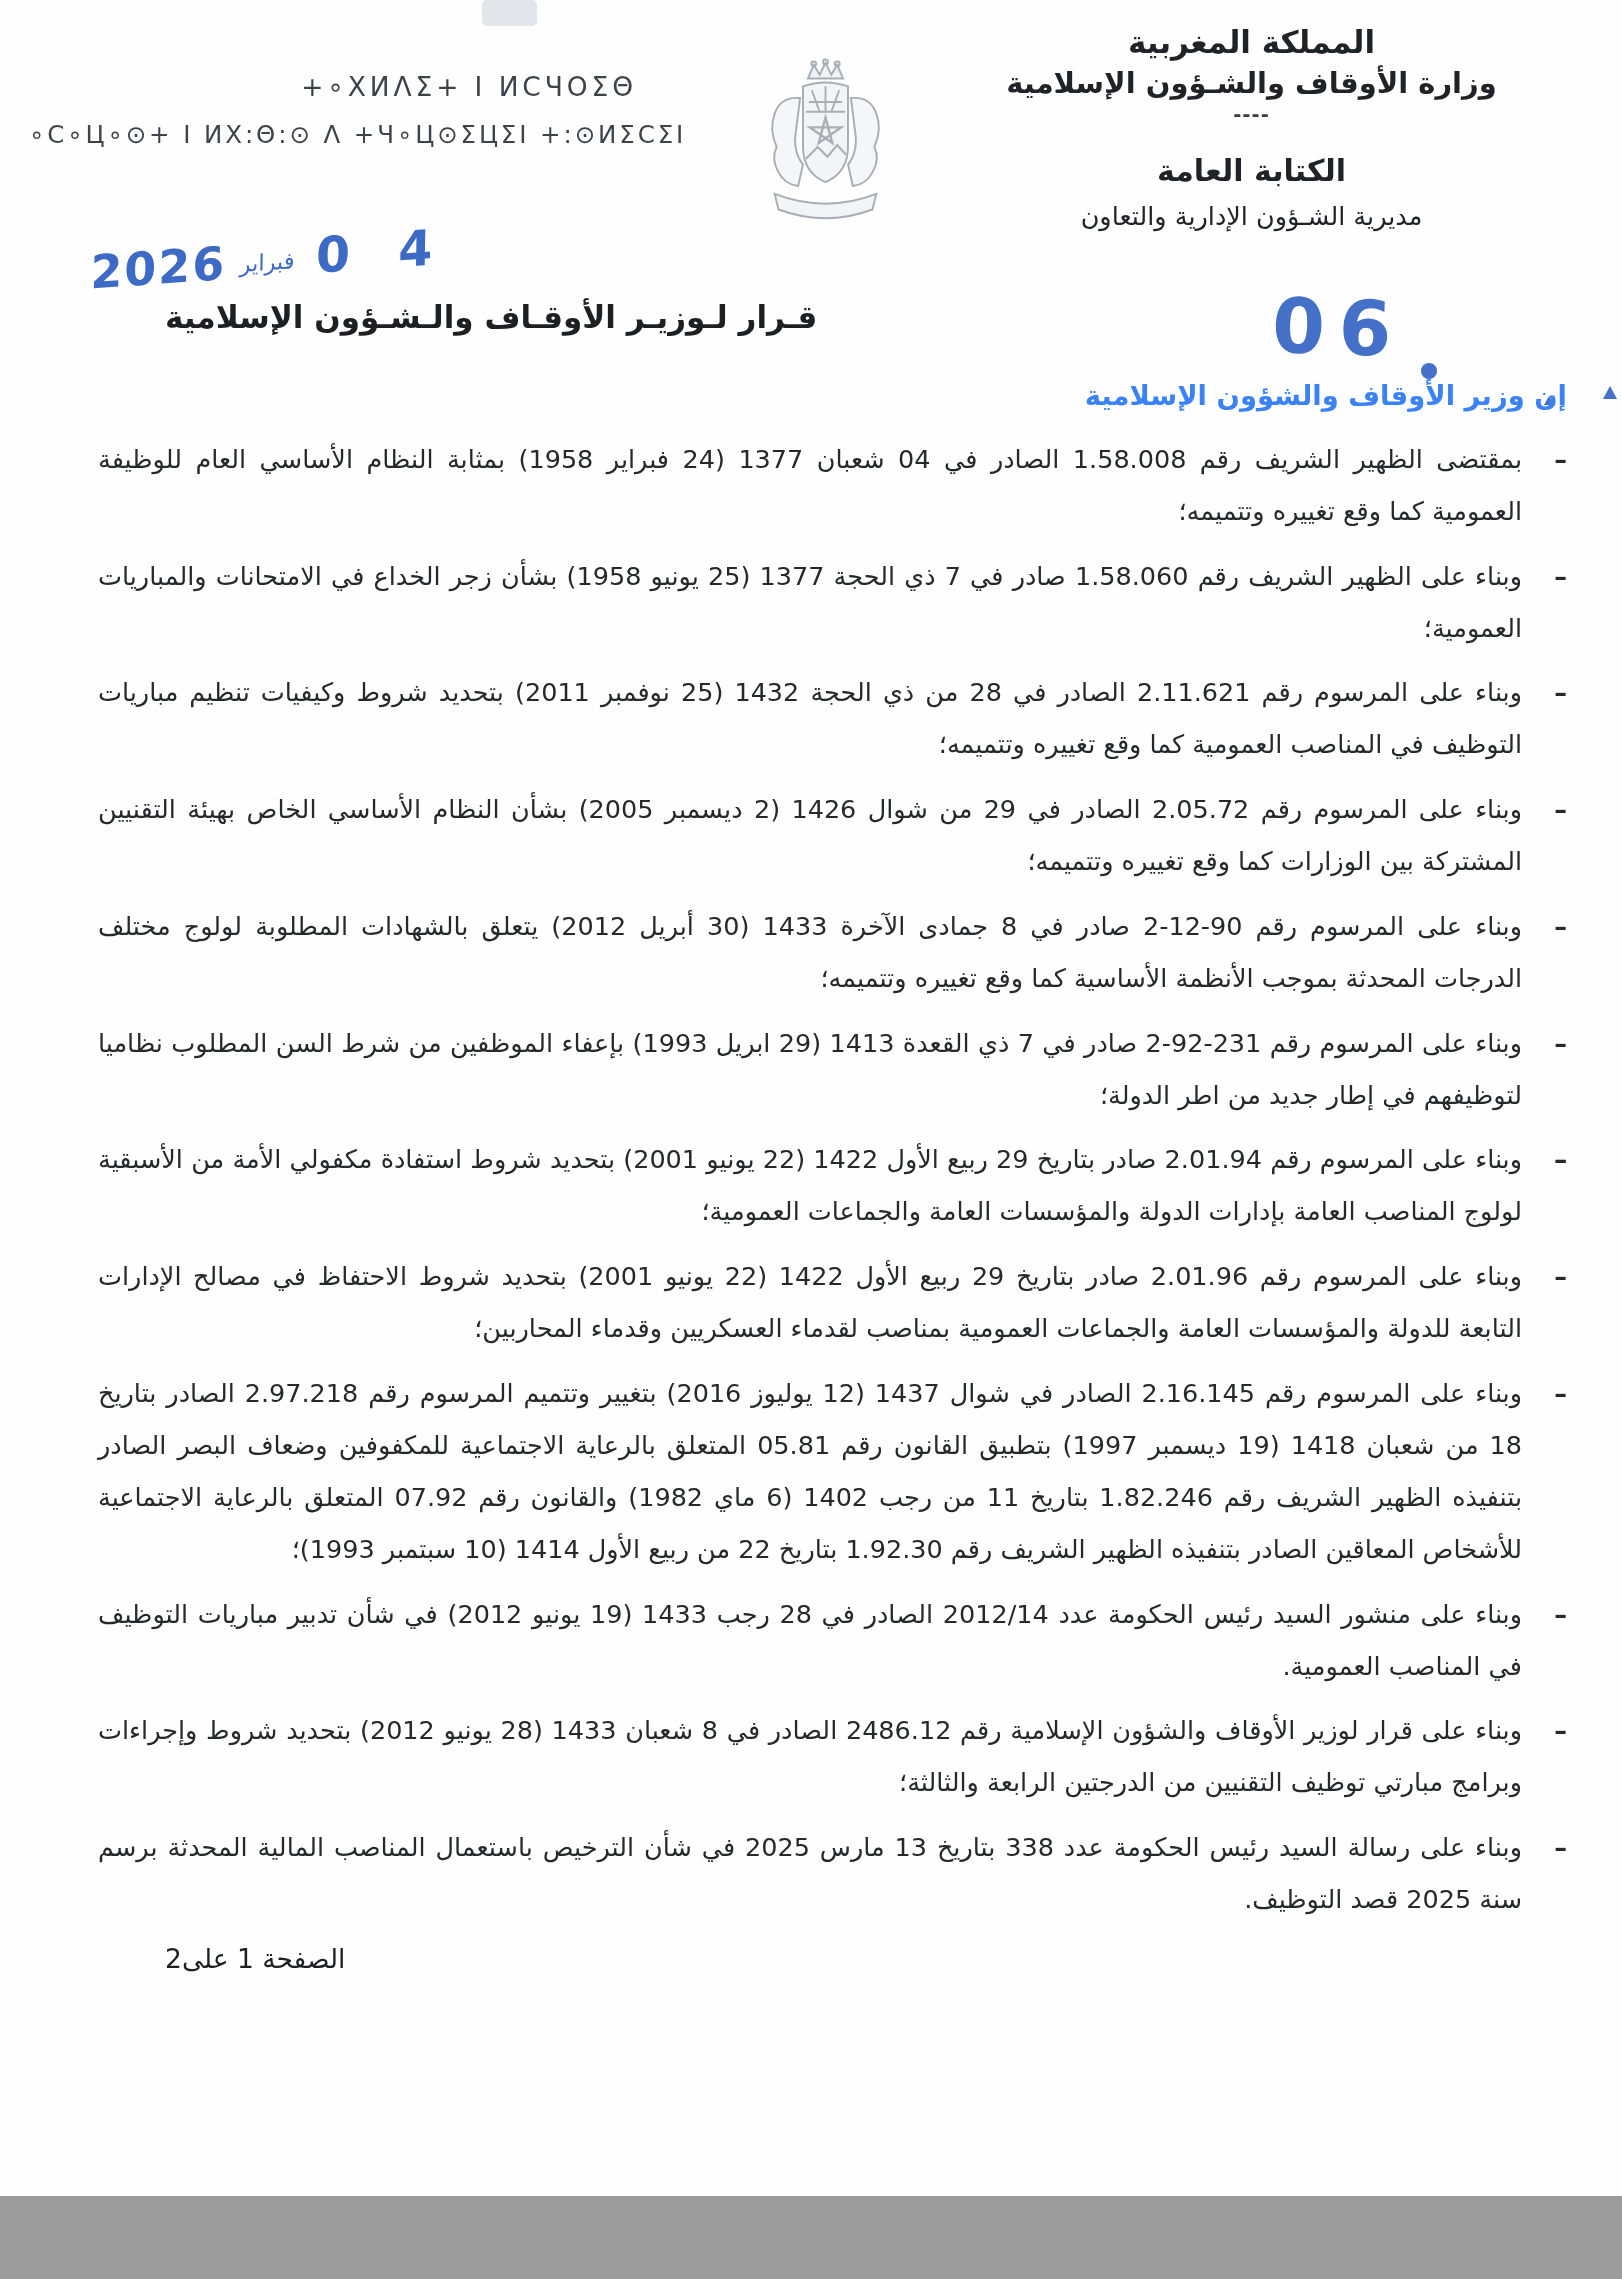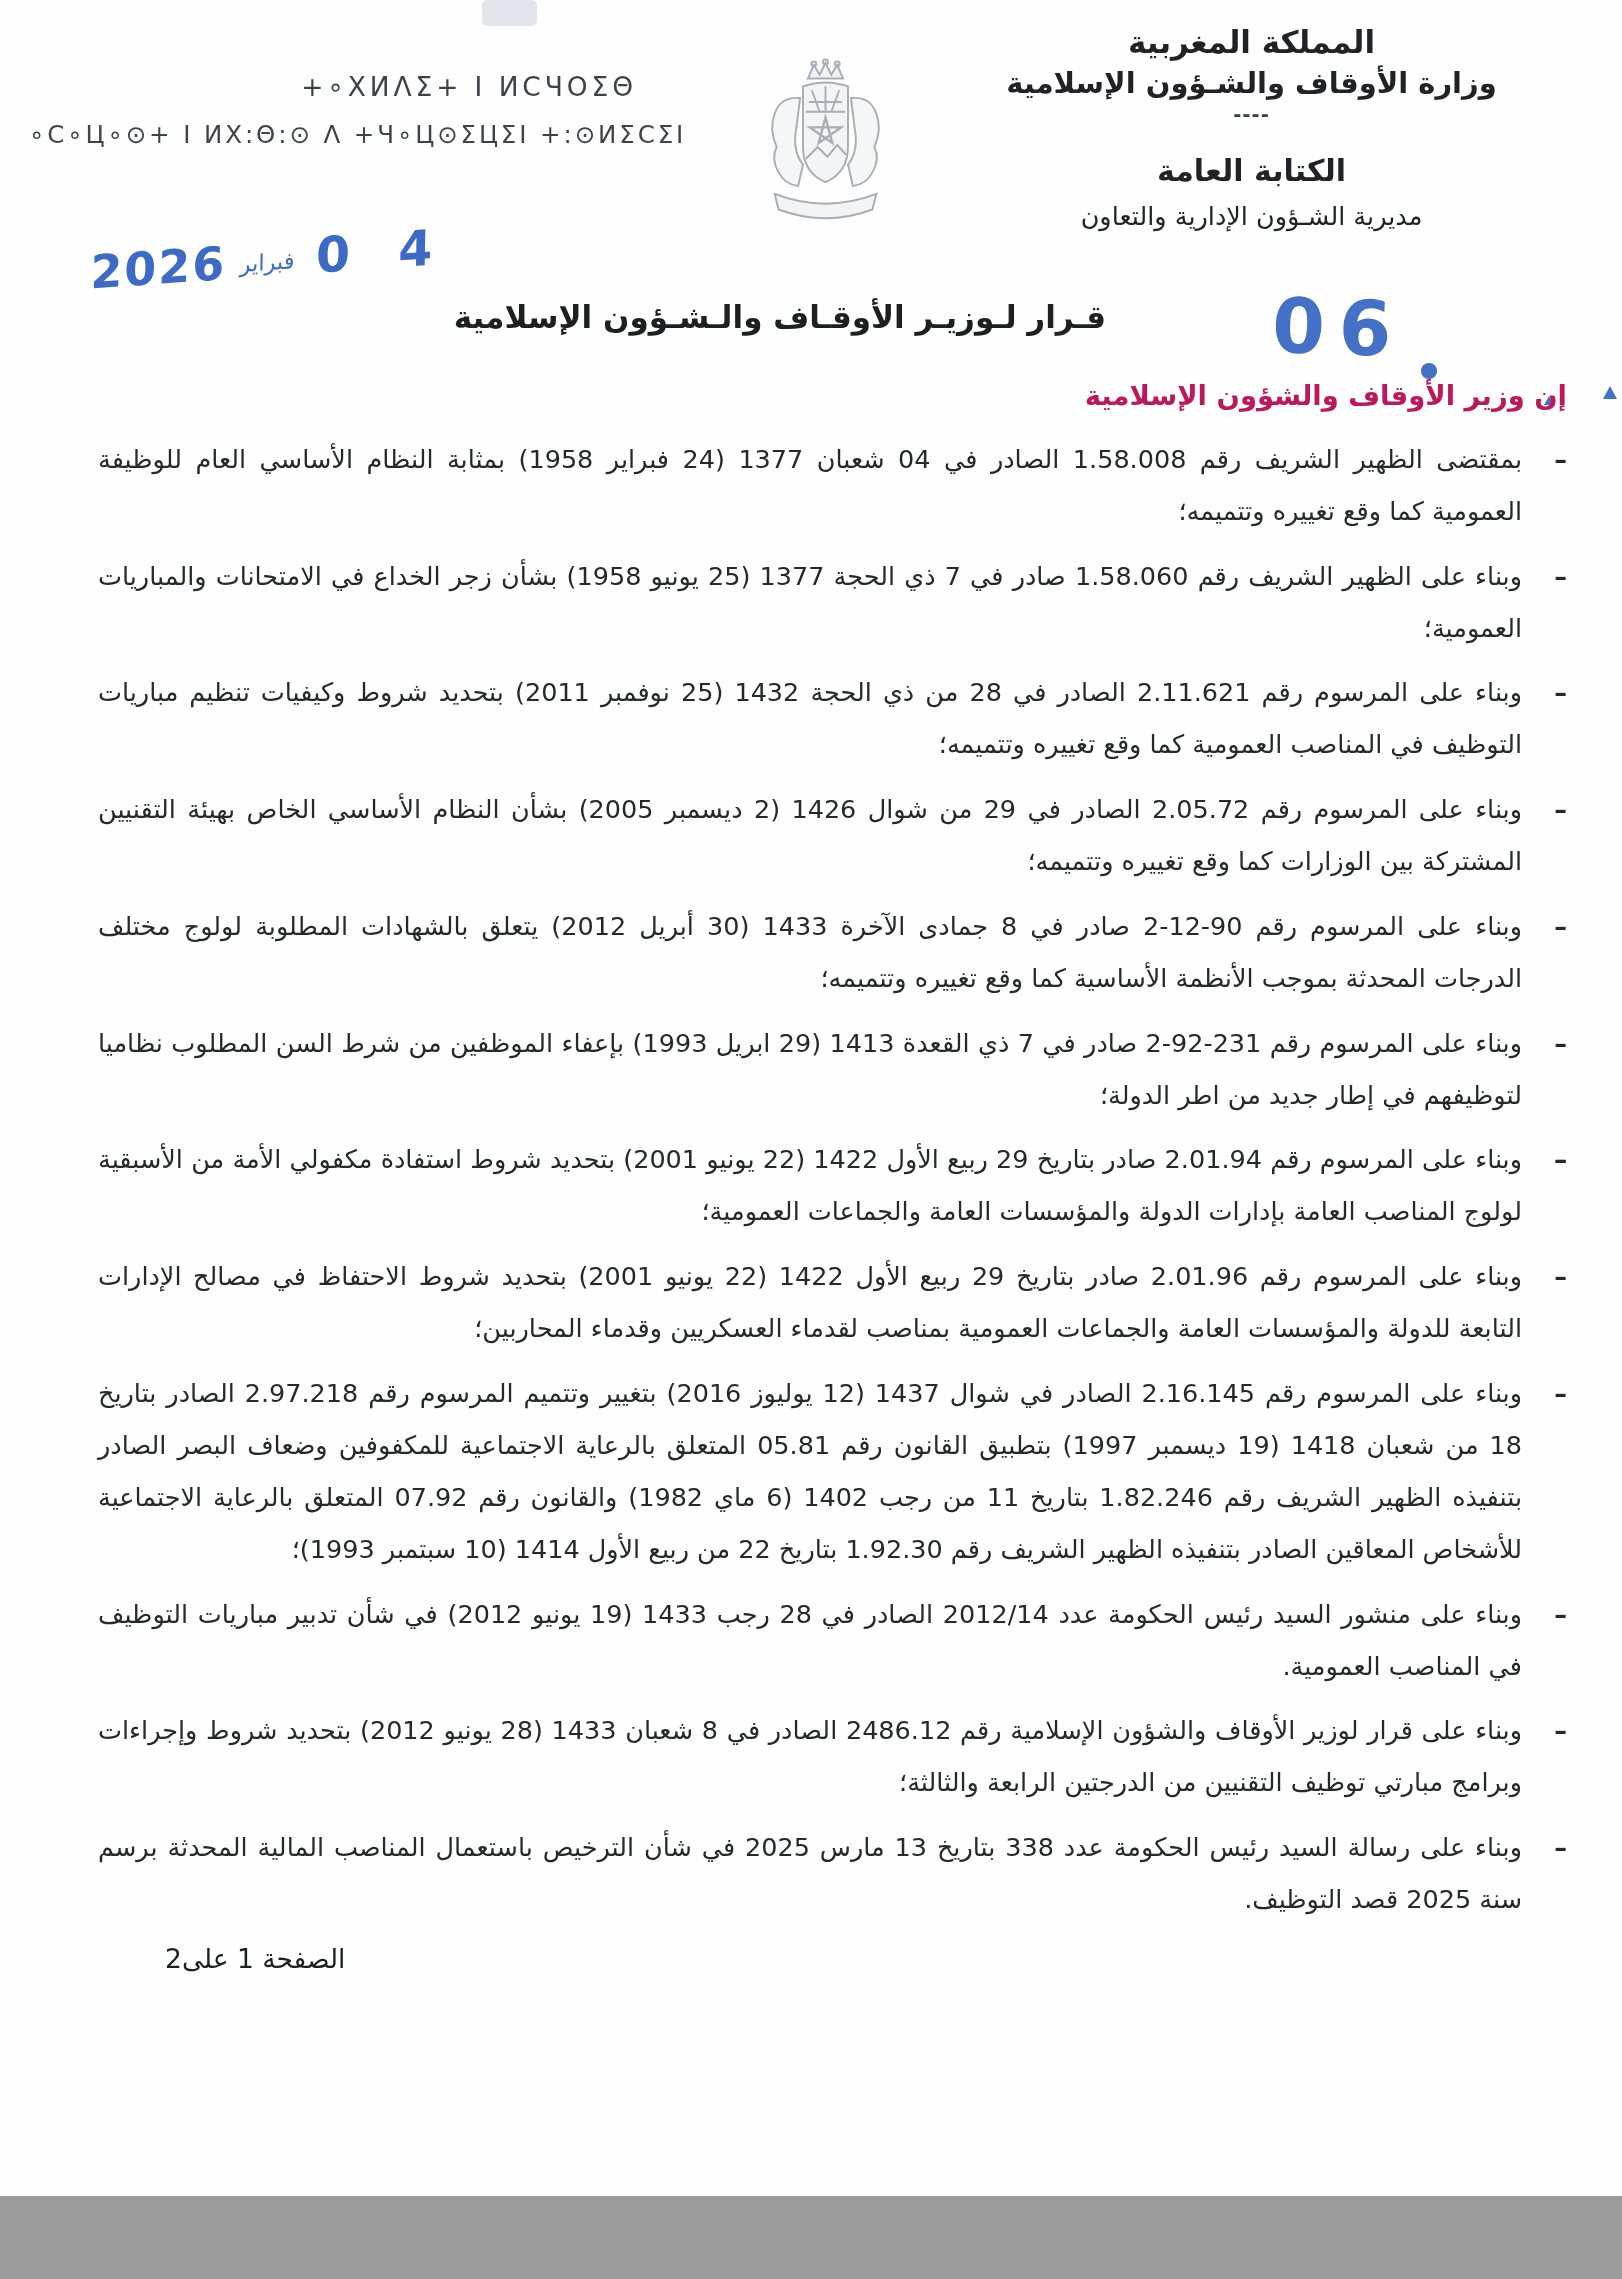--- a/index.html
+++ b/index.html
@@ -59,25 +59,25 @@
   .artifact-top{position:absolute;left:482px;top:0;width:55px;height:25.5px;
     background:#e2e5e9;border-radius:4.9px;}
   
   .content{
     position:absolute;top:286px;right:0;left:0;
     direction:rtl;
     padding:0 55px 0 98px;
   }
   .title-block{
     width:941px;margin:0 461px 0 auto;
-    text-align:right;font-weight:bold;color:#1d2023;
+    text-align:left;font-weight:bold;color:#1d2023;
   }
   .title-line{font-size:31px;line-height:2.0;}
   .intro{
-    margin-top:25.5px;font-size:27.4px;font-weight:bold;color:#be185d;line-height:1.6;
+    margin-top:25.5px;font-size:27.4px;font-weight:bold;color:#3b82f6;line-height:1.6;
   }
   ul.clauses{
     list-style:none;margin:15.7px 0 0 0;padding:0;
   }
   ul.clauses li{
     position:relative;margin:0 45px 12.7px 0;
     font-size:25.5px;line-height:2.04;
     text-align:justify;text-align-last:right;
     color:#26282b;
   }

